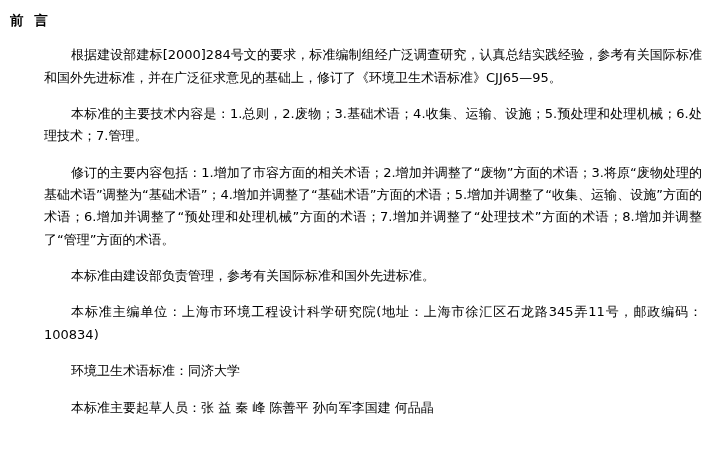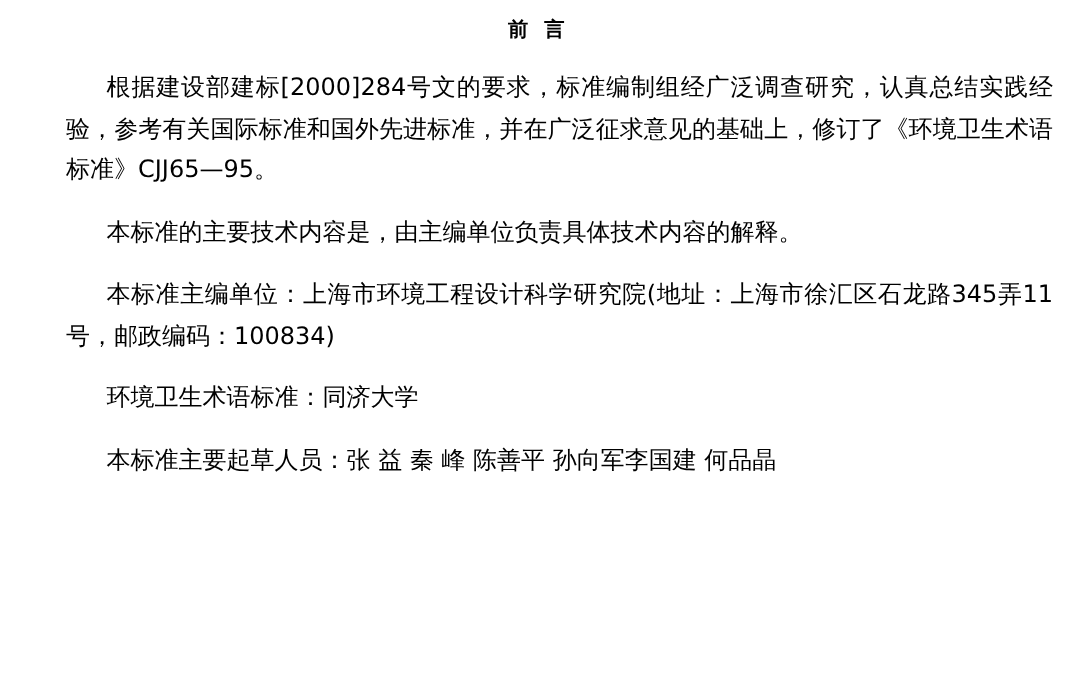--- a/index.html
+++ b/index.html
@@ -15,44 +15,46 @@
     color: #000000;
   }
   .page {
     position: relative;
     width: 718px;
     height: 453px;
     box-sizing: border-box;
     padding: 8px 10px 0 10px;
   }
   .doc-title {
-    text-align: center;
+    text-align: left;
     font-size: 13.5px;
     font-weight: bold;
     letter-spacing: 3px;
     margin: 4px 0 16px 0;
     line-height: 1.2;
   }
   .para {
-    font-size: 16px;
+    font-size: 13px;
     line-height: 1.72;
     text-align: justify;
     text-justify: inter-ideograph;
     margin: 0 0 14px 0;
     text-indent: 27px;
     padding: 0 6px 0 34px;
   }
   .para:last-child {
     margin-bottom: 16px;
   }
 </style>
 </head>
 <body>
 
 <div class="page">
   <div class="doc-title">前 言</div>
 
   <p class="para">根据建设部建标[2000]284号文的要求，标准编制组经广泛调查研究，认真总结实践经验，参考有关国际标准和国外先进标准，并在广泛征求意见的基础上，修订了《环境卫生术语标准》CJJ65—95。</p>
-  <p class="para">本标准的主要技术内容是，由主编单位负责具体技术内容的解释。</p>
+  <p class="para">本标准的主要技术内容是：1.总则，2.废物；3.基础术语；4.收集、运输、设施；5.预处理和处理机械；6.处理技术；7.管理。</p>
+  <p class="para">修订的主要内容包括：1.增加了市容方面的相关术语；2.增加并调整了“废物”方面的术语；3.将原“废物处理的基础术语”调整为“基础术语”；4.增加并调整了“基础术语”方面的术语；5.增加并调整了“收集、运输、设施”方面的术语；6.增加并调整了“预处理和处理机械”方面的术语；7.增加并调整了“处理技术”方面的术语；8.增加并调整了“管理”方面的术语。</p>
+  <p class="para">本标准由建设部负责管理，参考有关国际标准和国外先进标准。</p>
   <p class="para">本标准主编单位：上海市环境工程设计科学研究院(地址：上海市徐汇区石龙路345弄11号，邮政编码：100834)</p>
   <p class="para">环境卫生术语标准：同济大学</p>
   <p class="para">本标准主要起草人员：张 益 秦 峰 陈善平 孙向军李国建 何品晶</p>
 </div>
 
 </body></html>

